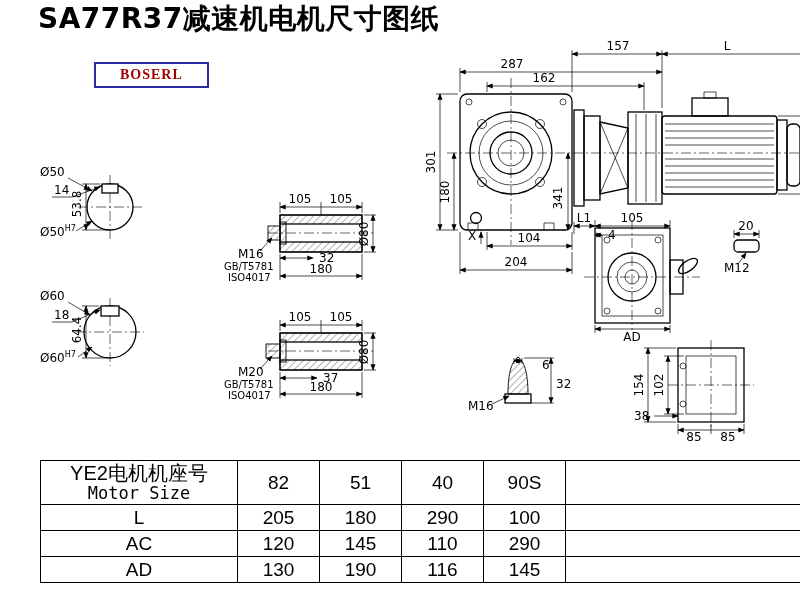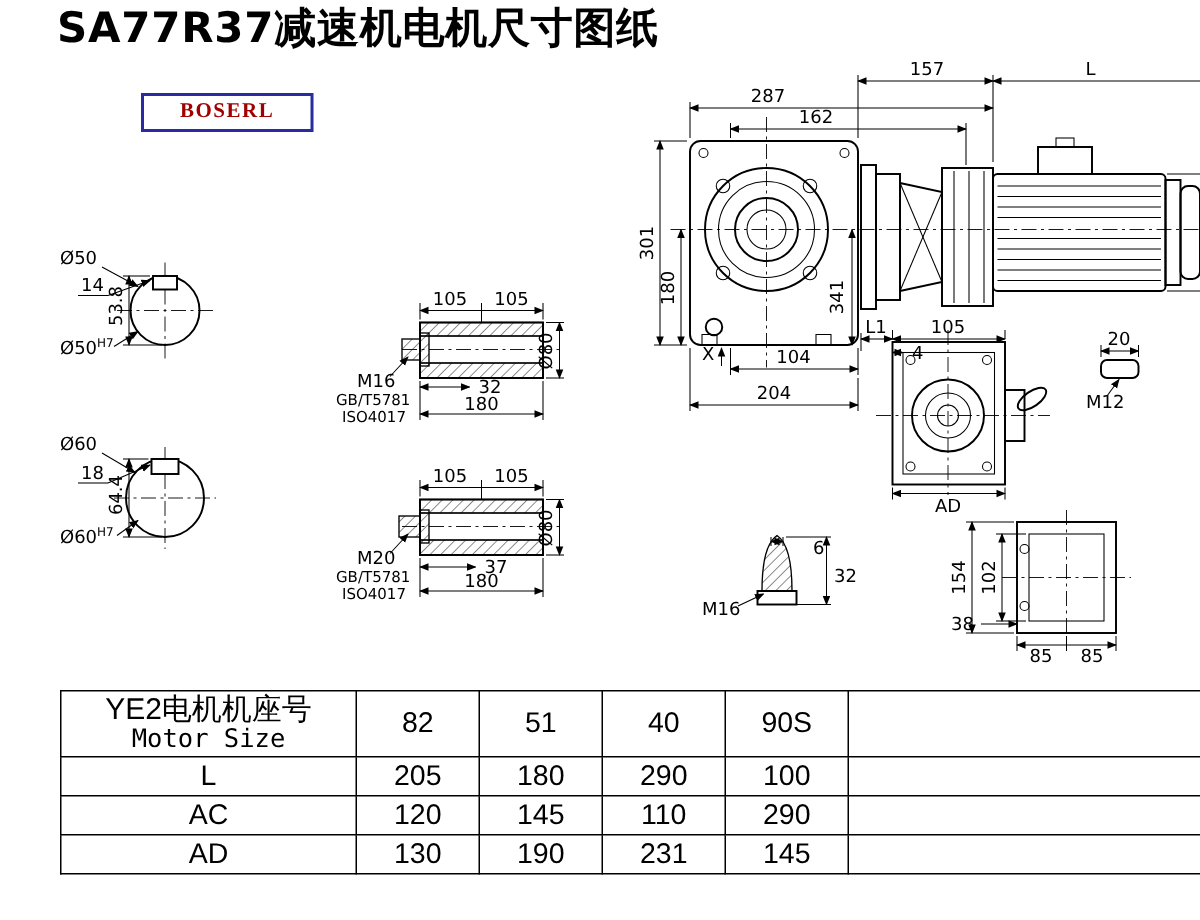--- a/index.html
+++ b/index.html
@@ -365,19 +365,19 @@
       <td>120</td>
       <td>145</td>
       <td>110</td>
       <td>290</td>
       <td></td>
     </tr>
     <tr style="height:26px">
       <td>AD</td>
       <td>130</td>
       <td>190</td>
-      <td>231</td>
+      <td>116</td>
       <td>145</td>
       <td></td>
     </tr>
   </tbody>
     </table>
 </div>
 
 </body></html>

